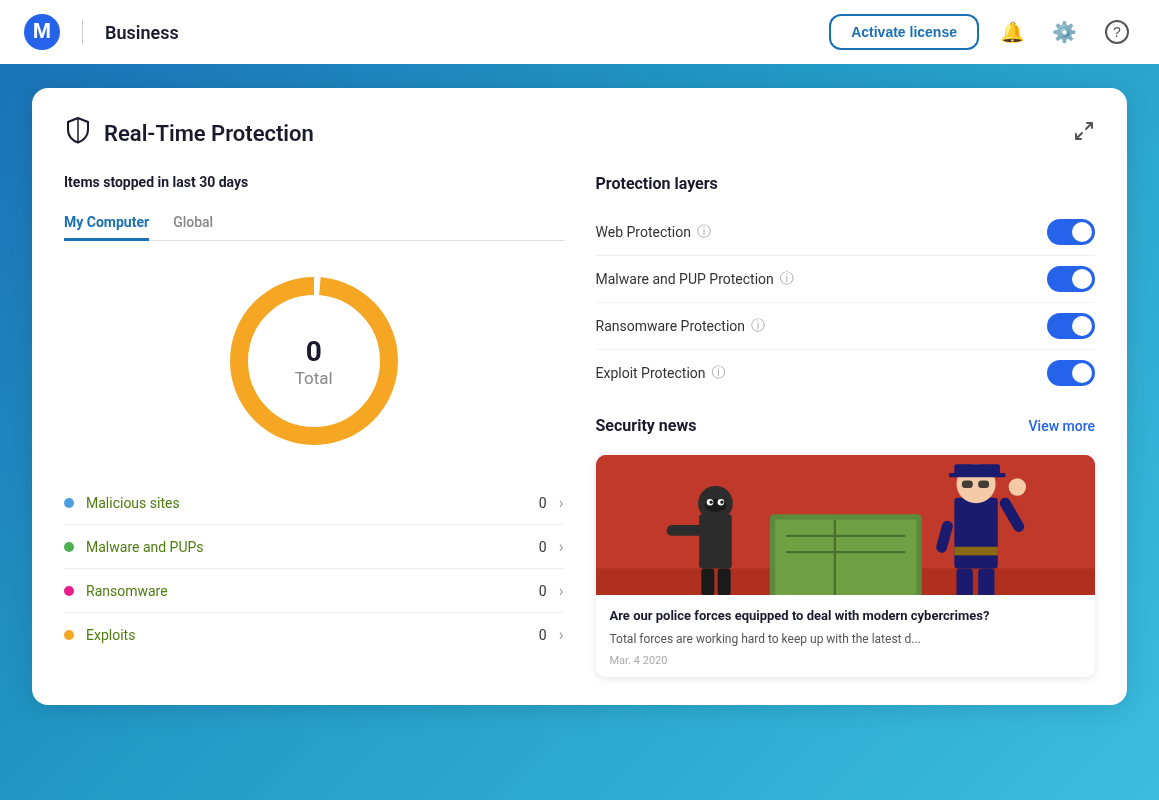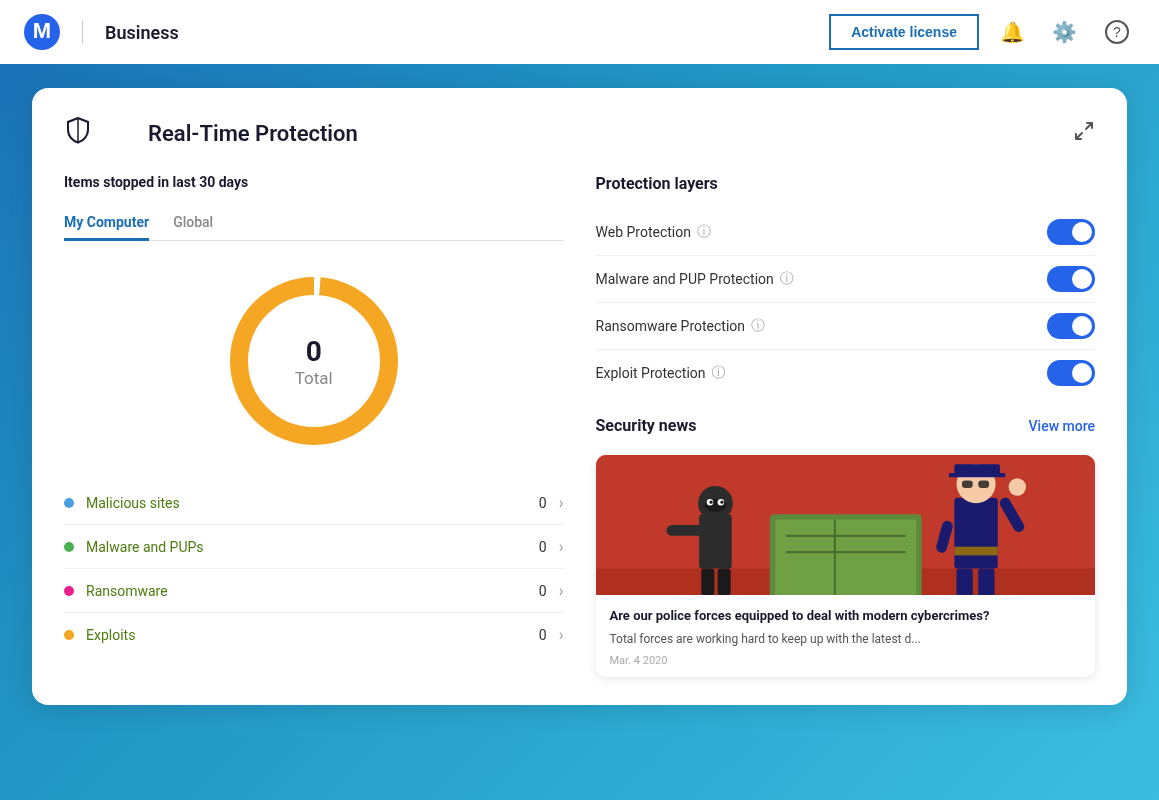--- a/index.html
+++ b/index.html
@@ -44,21 +44,21 @@
     .header-actions {
       display: flex;
       align-items: center;
       gap: 16px;
     }
     .activate-btn {
       border: 2px solid #1a6fb5;
       background: transparent;
       color: #1a6fb5;
       padding: 8px 20px;
-      border-radius: 0;
+      border-radius: 12px;
       font-size: 14px;
       font-weight: 600;
       cursor: pointer;
     }
     .header-icon-btn {
       background: none;
       border: none;
       cursor: pointer;
       color: #555;
       font-size: 20px;
@@ -98,21 +98,20 @@
       gap: 12px;
     }
     .shield-icon {
       font-size: 24px;
       color: #2c2c2c;
     }
     .card-title {
       font-size: 22px;
       font-weight: 600;
       color: #1a1a2e;
-      margin-left: 44px;
     }
     .card-expand-btn {
       background: none;
       border: none;
       cursor: pointer;
       font-size: 20px;
       color: #555;
       transform: rotate(0deg);
     }
 

